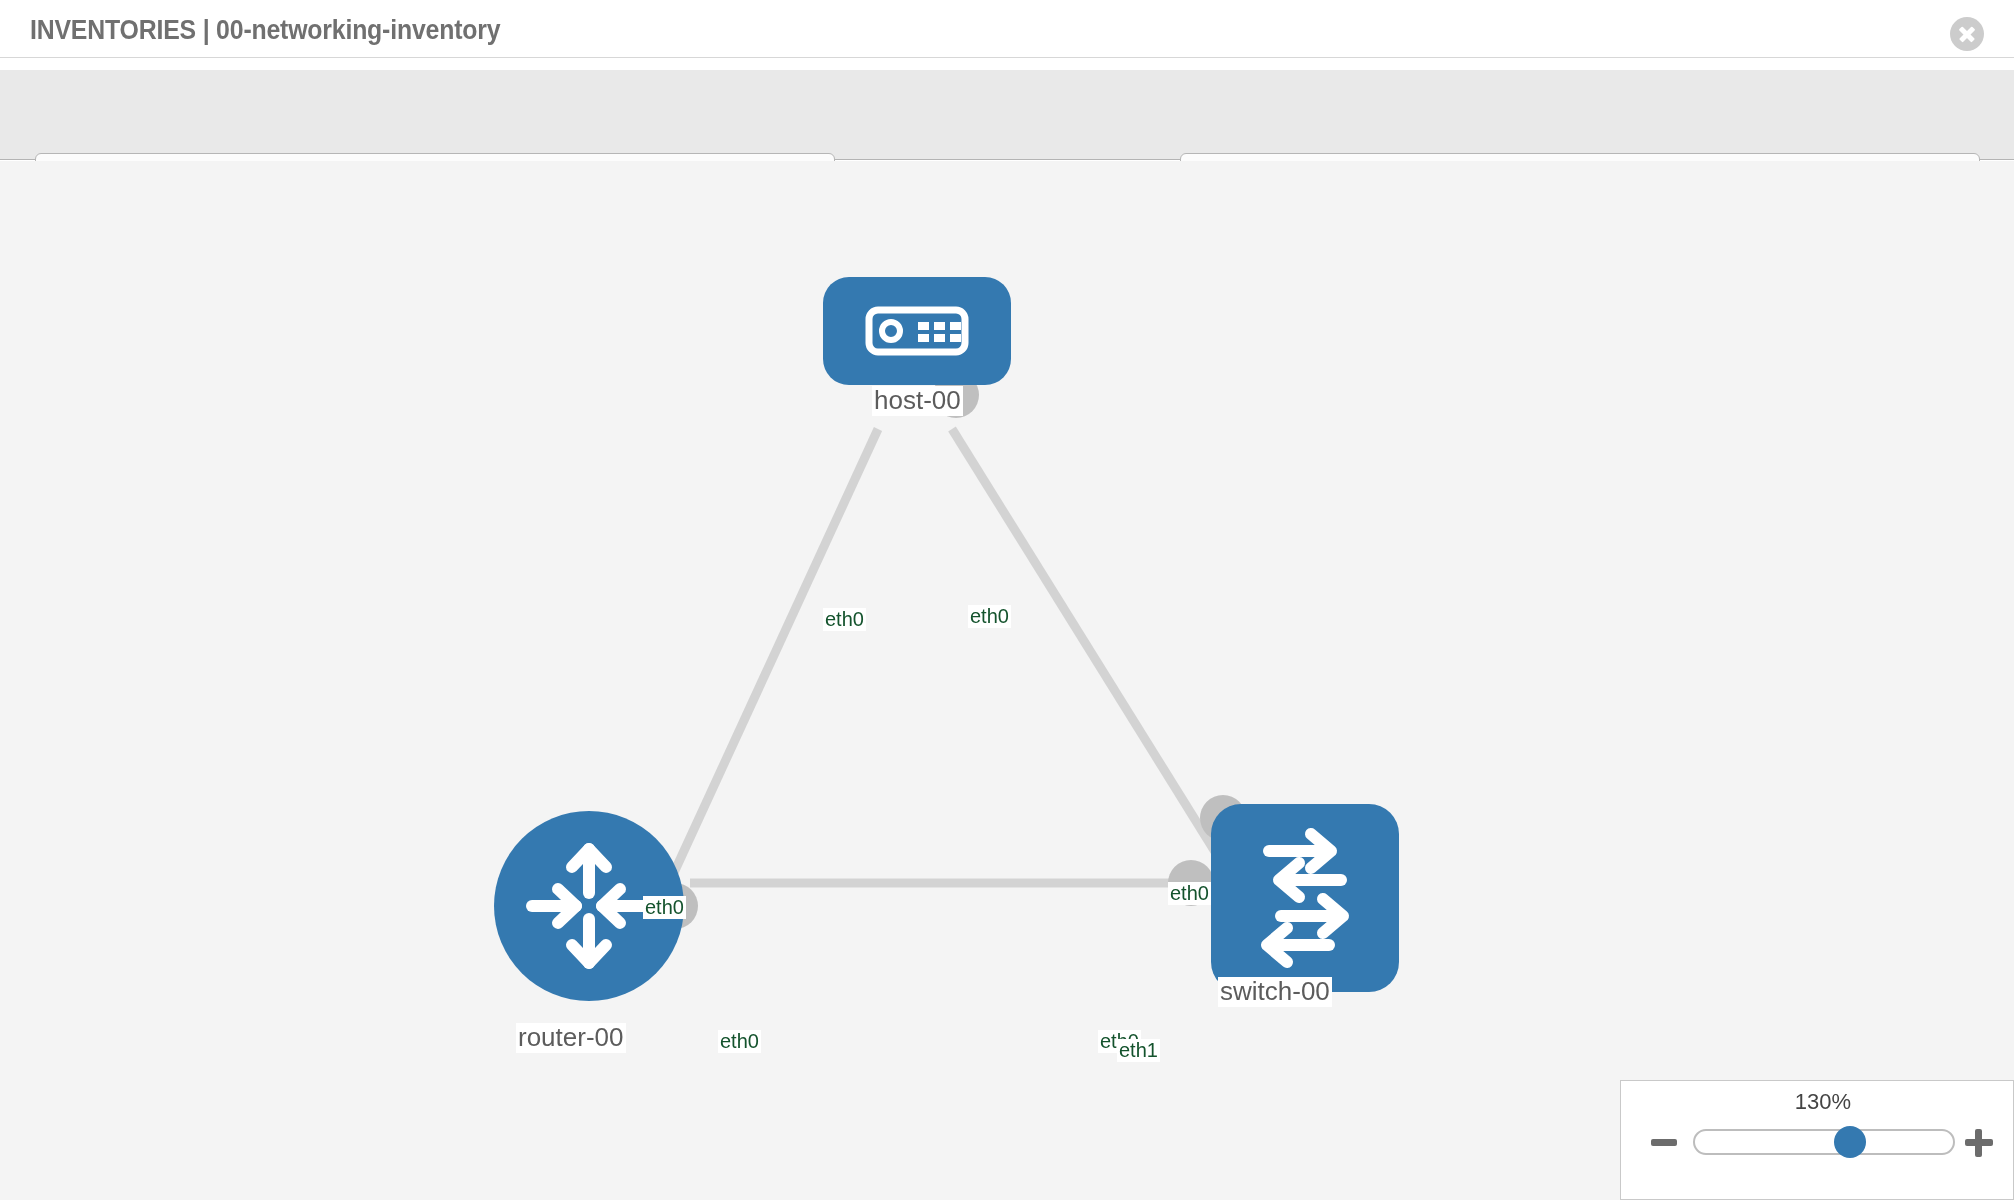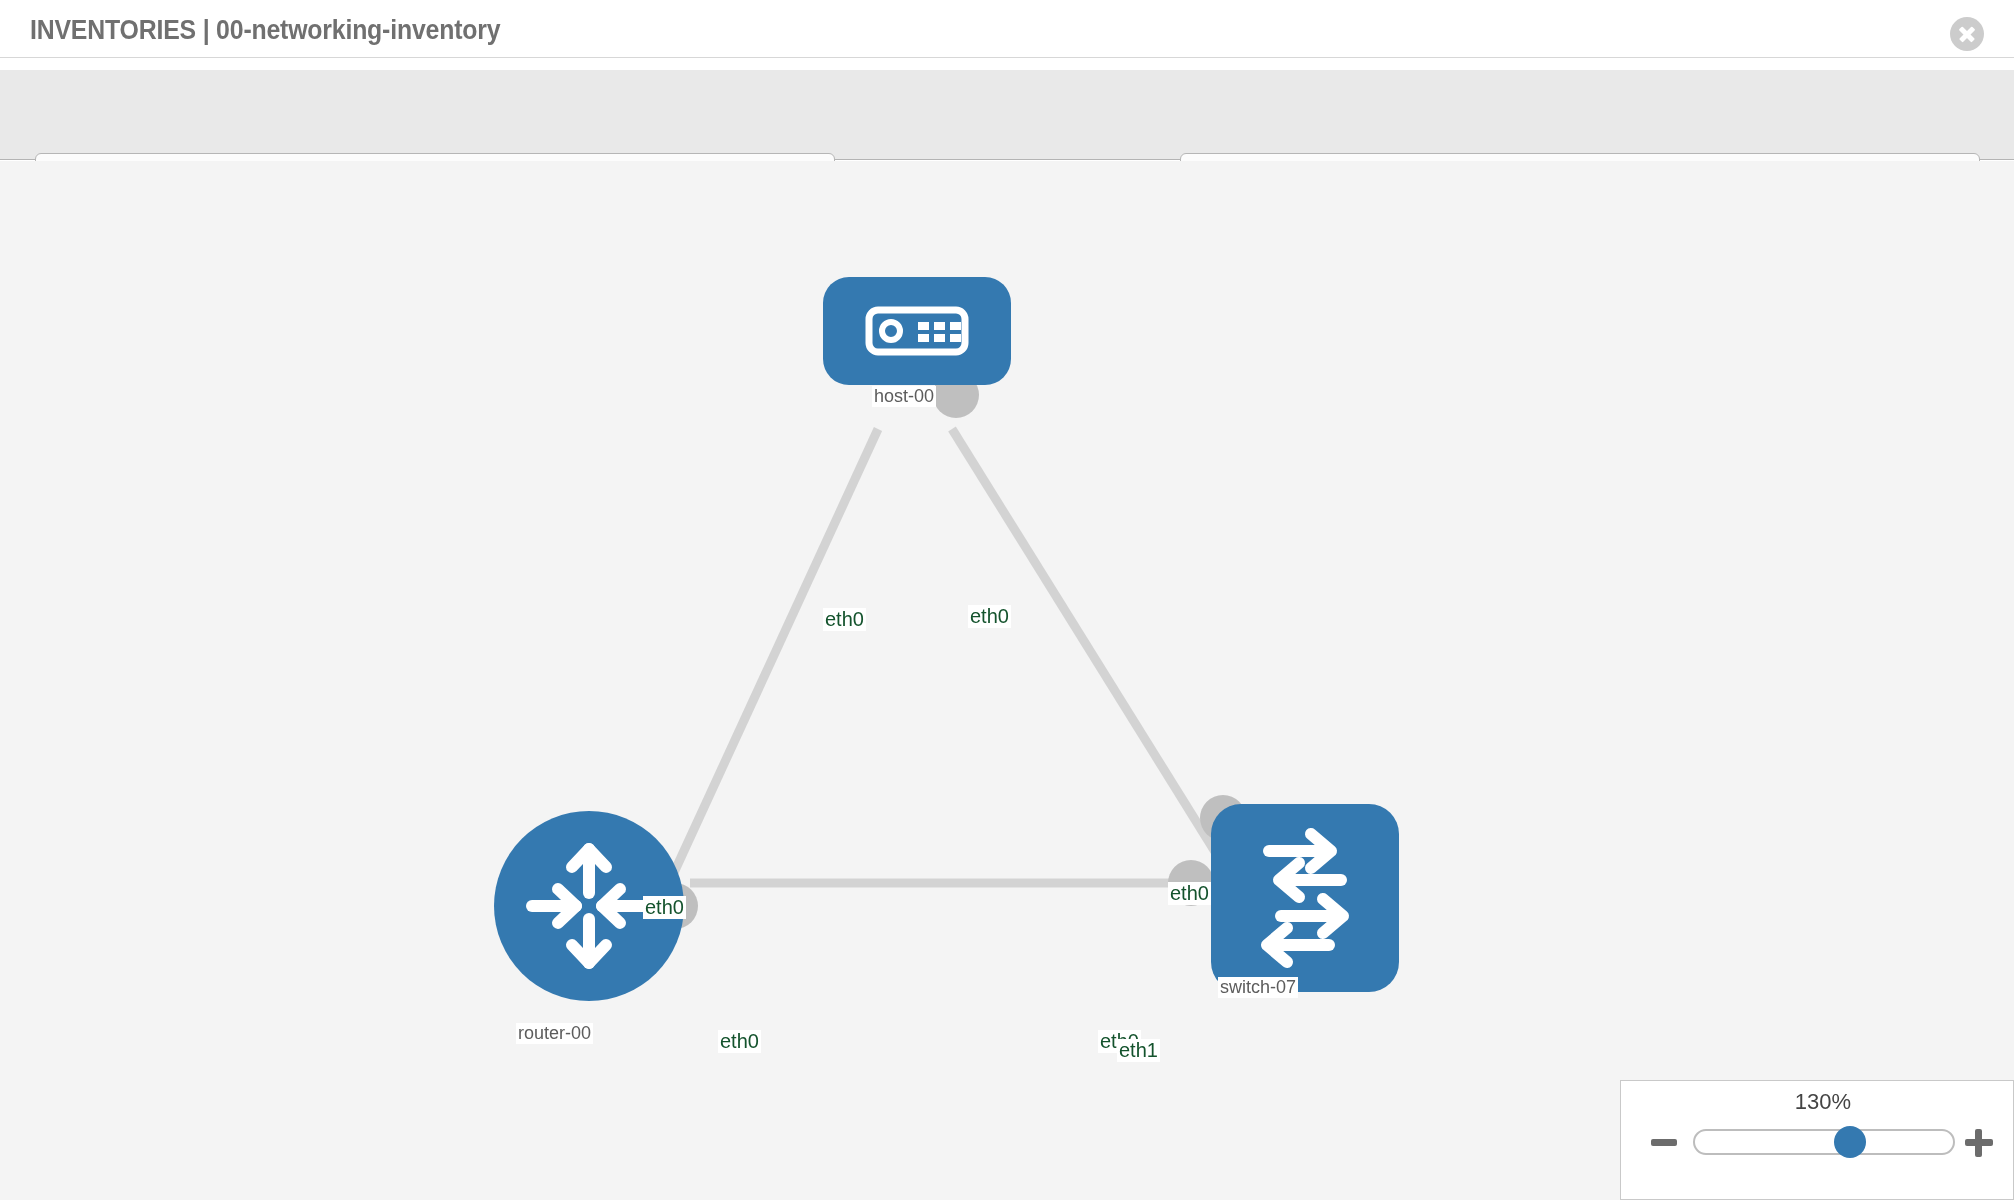--- a/index.html
+++ b/index.html
@@ -142,21 +142,21 @@
   }
 
   
   .node { position: absolute; }
   .node-shape {
     position: absolute;
     background: #3479b0;
   }
   .node-label {
     position: absolute;
-    font-size: 18px;
+    font-size: 26px;
     color: #5c5c5c;
     background: #ffffff;
     white-space: nowrap;
     padding: 0 2px;
     line-height: 1.15;
   }
   .port {
     position: absolute;
     background: #bfbfbf;
     border-radius: 50%;
@@ -332,21 +332,21 @@
             <path d="M88 59 L68 76 L88 93"></path>
 
             <path d="M70 112 L130 112"></path>
             <path d="M112 95 L132 112 L112 129"></path>
 
             <path d="M118 141 L58 141"></path>
             <path d="M76 124 L56 141 L76 158"></path>
           </g>
         </svg>
       </div>
-      <div class="node-label" style="left:28px; top:196px;">switch-07</div>
+      <div class="node-label" style="left:28px; top:196px;">switch-00</div>
     </div>
 
     <div class="iface-label" style="left:823px; top:447px;">eth0</div>
 
     <div class="iface-label" style="left:968px; top:444px;">eth0</div>
 
     <div class="iface-label" style="left:643px; top:735px;">eth0</div>
 
     <div class="iface-label" style="left:1168px; top:721px;">eth0</div>
 

